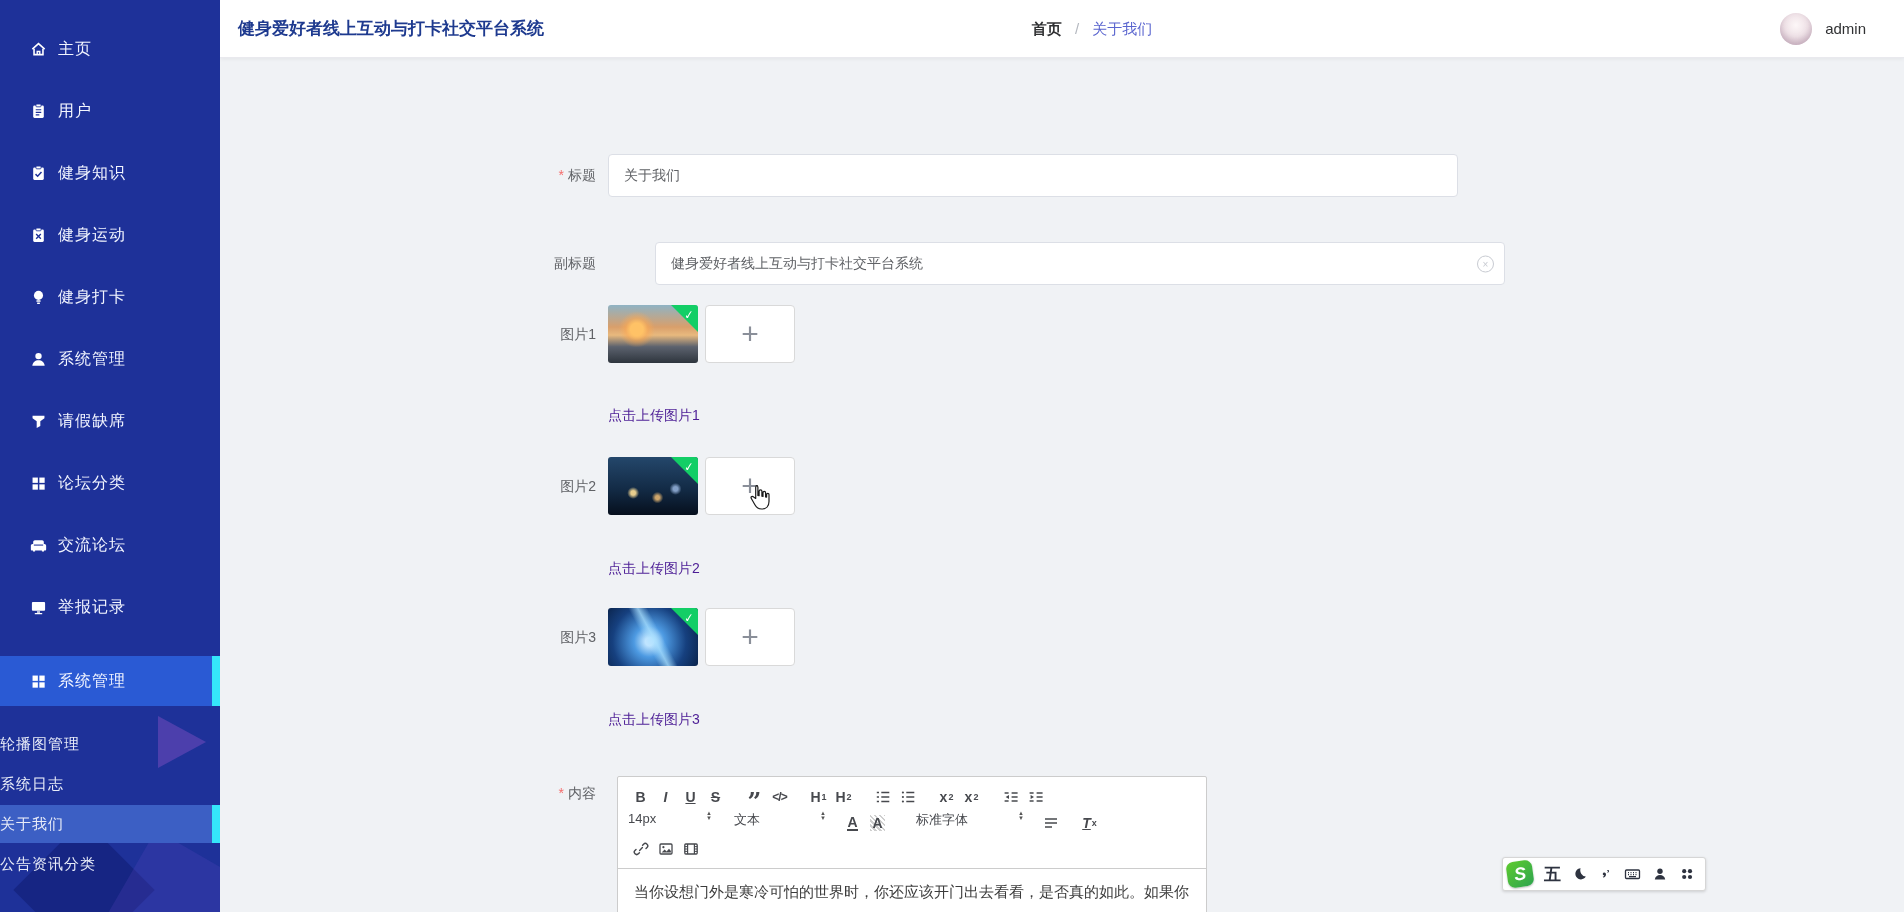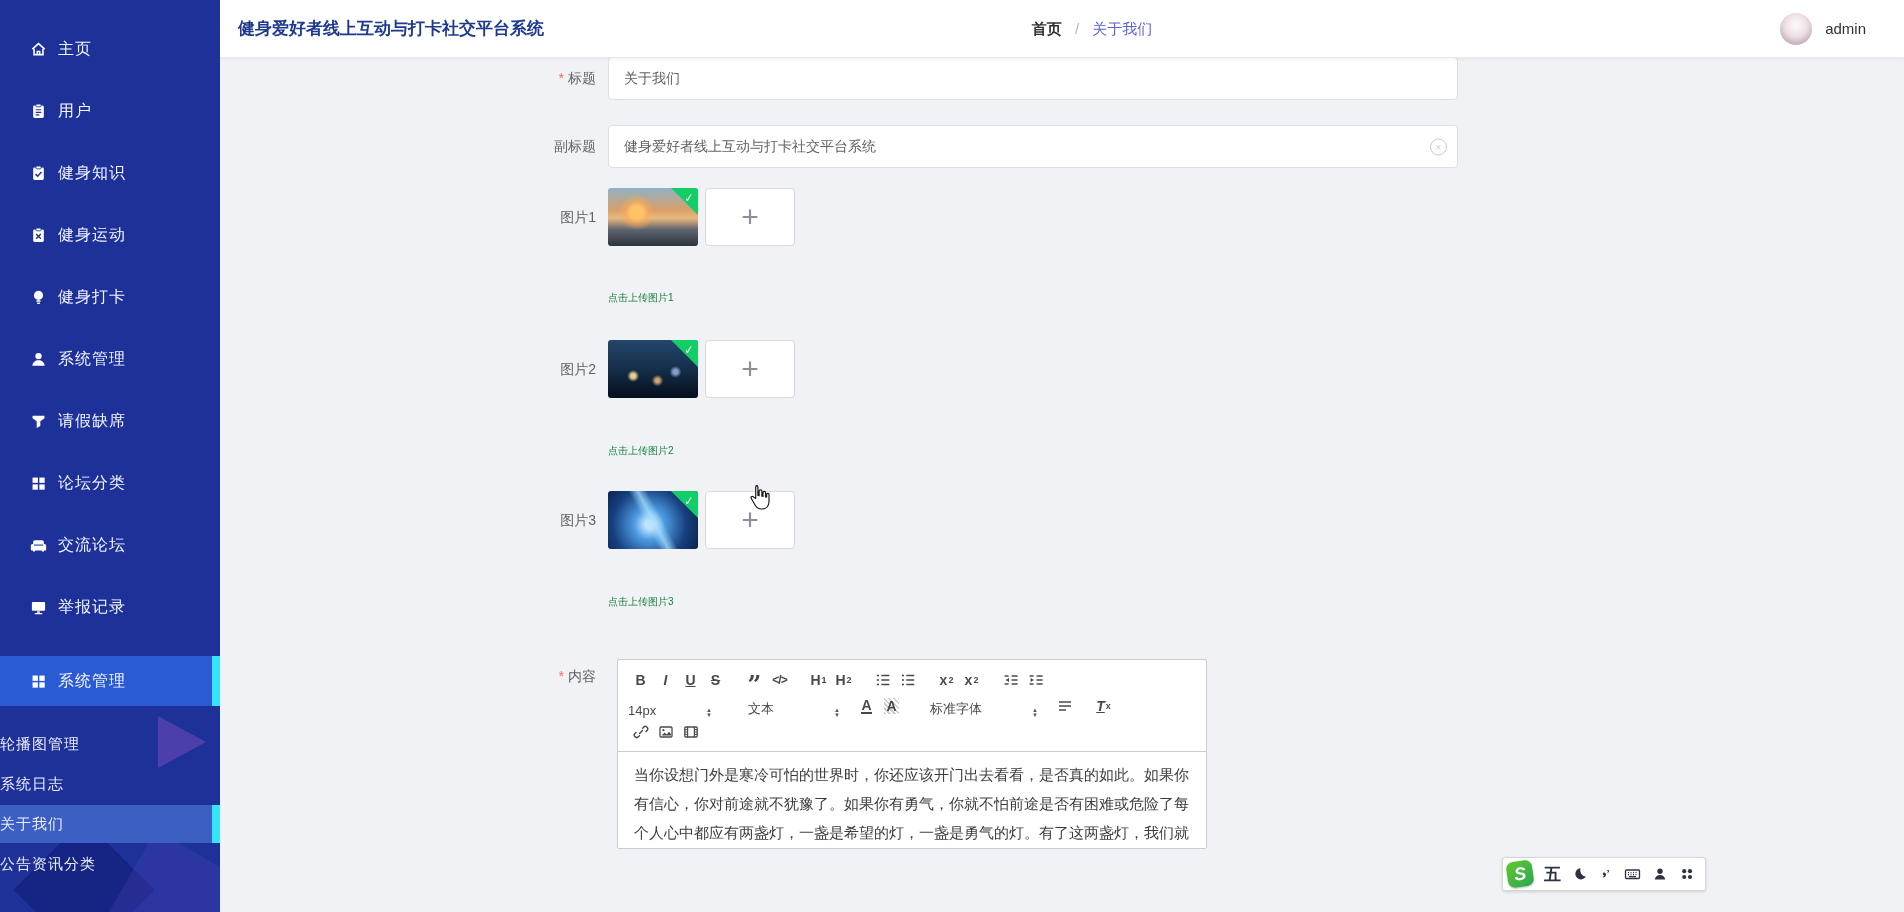--- a/index.html
+++ b/index.html
@@ -38,25 +38,25 @@
   .req{color:#f56c6c;margin-right:4px;font-size:14px;}
   .finput{width:850px;height:43px;box-sizing:border-box;border:1px solid #dcdfe6;border-radius:4px;
     background:#fff;padding:0 15px;font-size:14px;color:#606266;outline:none;
     font-family:"Liberation Sans","DejaVu Sans",sans-serif;}
   .input-wrap{position:relative;width:850px;}
   .input-wrap .finput{width:100%;padding-right:36px;}
   .clear-ico{position:absolute;right:11px;top:50%;transform:translateY(-50%);width:15px;height:15px;
     border:1px solid #c8cbd2;border-radius:50%;color:#c8cbd2;font-size:10px;line-height:15px;
     text-align:center;cursor:pointer;background:#fff;}
   
-  #row-title{}
-  #row-subtitle{margin-top:25px;}
+  #row-title{margin-top:97px;}
+  #row-subtitle{margin-top:45px;gap:47px;}
   .img-row{margin-top:20px;align-items:flex-start;}
   .img-row .flabel{line-height:58px;}
-  .hint-row{margin-left:388px;font-size:10px;color:#15803d;height:16px;line-height:16px;}
+  .hint-row{margin-left:388px;font-size:14px;color:#4c1d95;height:16px;line-height:16px;}
   .thumb{position:relative;width:90px;height:58px;border-radius:3px;overflow:hidden;flex-shrink:0;cursor:pointer;}
   .thumb .corner{position:absolute;top:0;right:0;width:0;height:0;
     border-top:27px solid #13ce66;border-left:27px solid transparent;}
   .thumb .check{position:absolute;top:3px;right:4px;color:#fff;font-size:12px;font-weight:bold;transform:rotate(-6deg);}
   .thumb1{background:
     radial-gradient(circle at 32% 42%,#ffc266 0 9%,rgba(255,170,80,.55) 16%,transparent 26%),
     linear-gradient(180deg,#8fb3c4 0%,#d99f6b 38%,#e8b97e 52%,#5c626e 72%,#2e353d 100%);}
   .thumb2{background:
     radial-gradient(circle at 28% 62%,rgba(255,224,150,.9) 0 3%,transparent 8%),
     radial-gradient(circle at 55% 70%,rgba(255,200,120,.8) 0 3%,transparent 9%),
@@ -80,23 +80,23 @@
     color:#47494e;font-size:14px;font-weight:bold;cursor:pointer;border-radius:2px;}
   .tb-btn svg{display:block;}
   .gap{margin-left:14px;}
   .u-line{text-decoration:underline;}
   .s-line{text-decoration:line-through;}
   .italic{font-style:italic;}
   .quote-glyph{font-family:"DejaVu Serif",serif;font-size:24px;line-height:10px;padding-top:10px;}
   .code-glyph{font-size:12px;letter-spacing:-1px;}
   .tb-btn sub{font-size:9px;margin-left:1px;}
   .tb-btn sup{font-size:9px;margin-left:1px;}
-  .ql-select{display:inline-flex;align-items:flex-end;justify-content:space-between;height:24px;
+  .ql-select{display:inline-flex;align-items:flex-start;justify-content:space-between;height:24px;
     cursor:pointer;color:#47494e;font-size:13px;}
-  .sel-size{width:84px;} .sel-format{width:92px;margin-left:36px;} .sel-font{width:108px;margin-left:26px;}
+  .sel-size{width:84px;} .sel-format{width:92px;margin-left:22px;} .sel-font{width:108px;margin-left:26px;}
   .arrows{display:flex;flex-direction:column;line-height:5px;font-size:6px;color:#555;}
   .color-btn .cl{border-bottom:2px solid #47494e;line-height:14px;}
   .bg-btn .cl{padding:0 2px;background-image:repeating-linear-gradient(45deg,#cfcfcf 0 1.5px,transparent 1.5px 3.5px);}
   .clean-btn i{text-decoration:underline;font-style:italic;}
   
   #ql-body{padding:8px 16px;font-size:15px;line-height:29px;color:#3c3c3c;height:80px;overflow:hidden;cursor:text;}
   
   #cursor{position:absolute;left:748px;top:483px;z-index:50;pointer-events:none;}
   
   #ime{position:absolute;left:1502px;top:857px;height:32px;display:flex;align-items:center;gap:11px;

